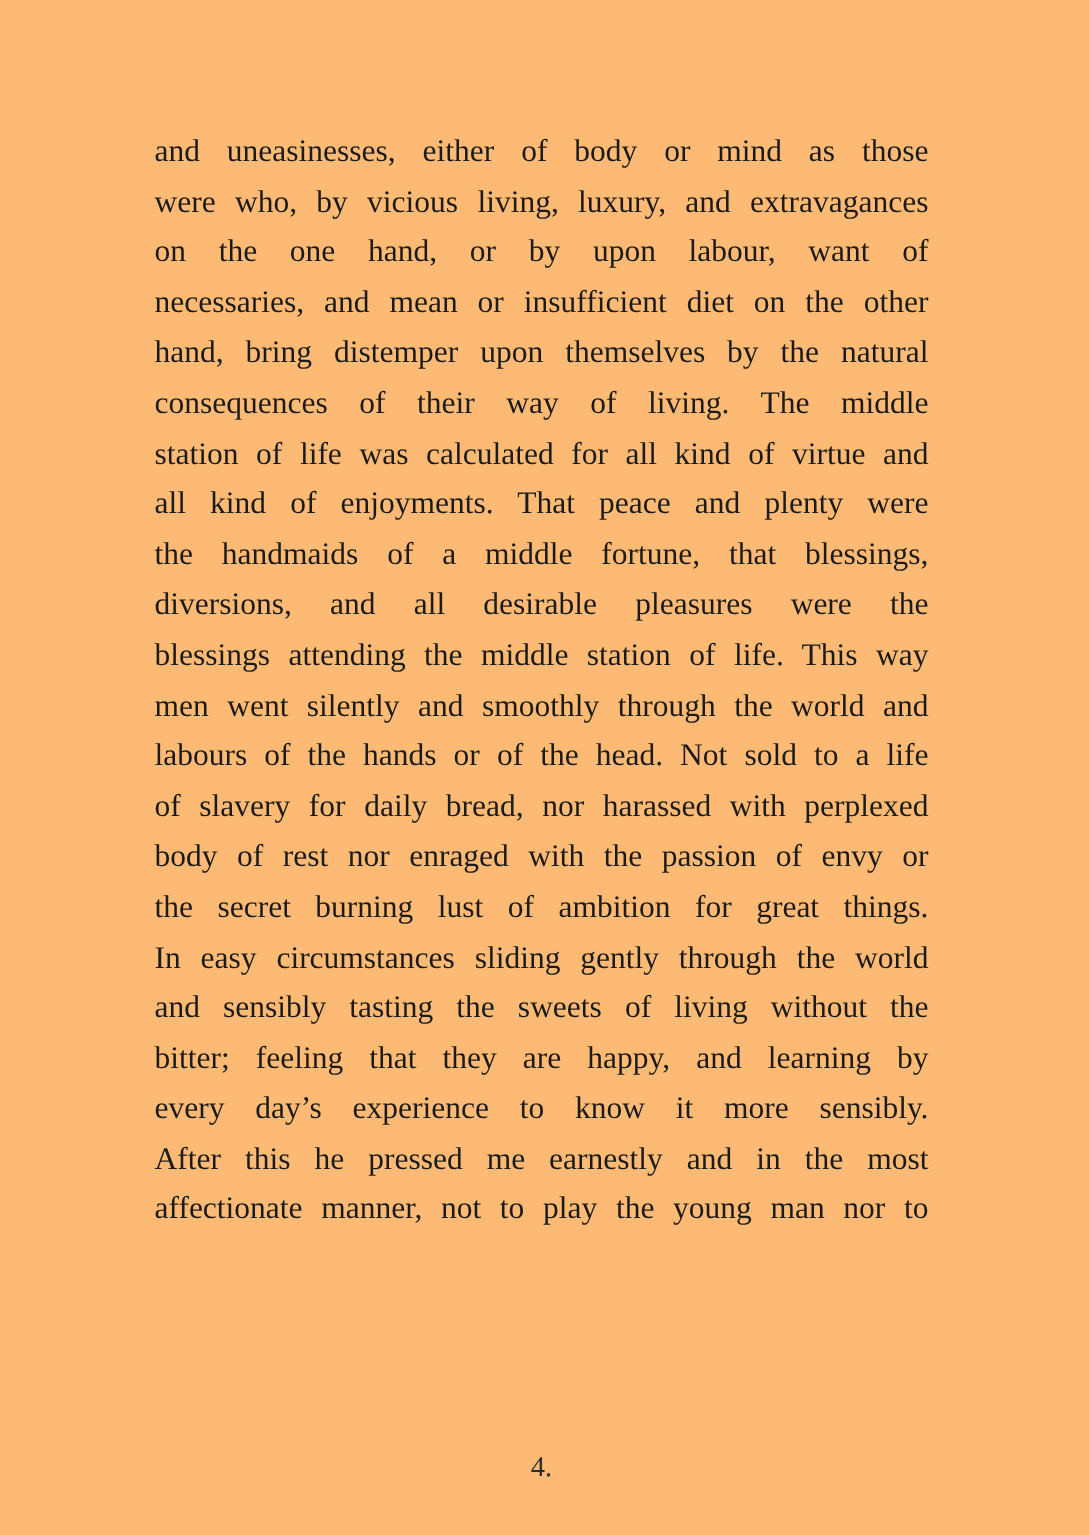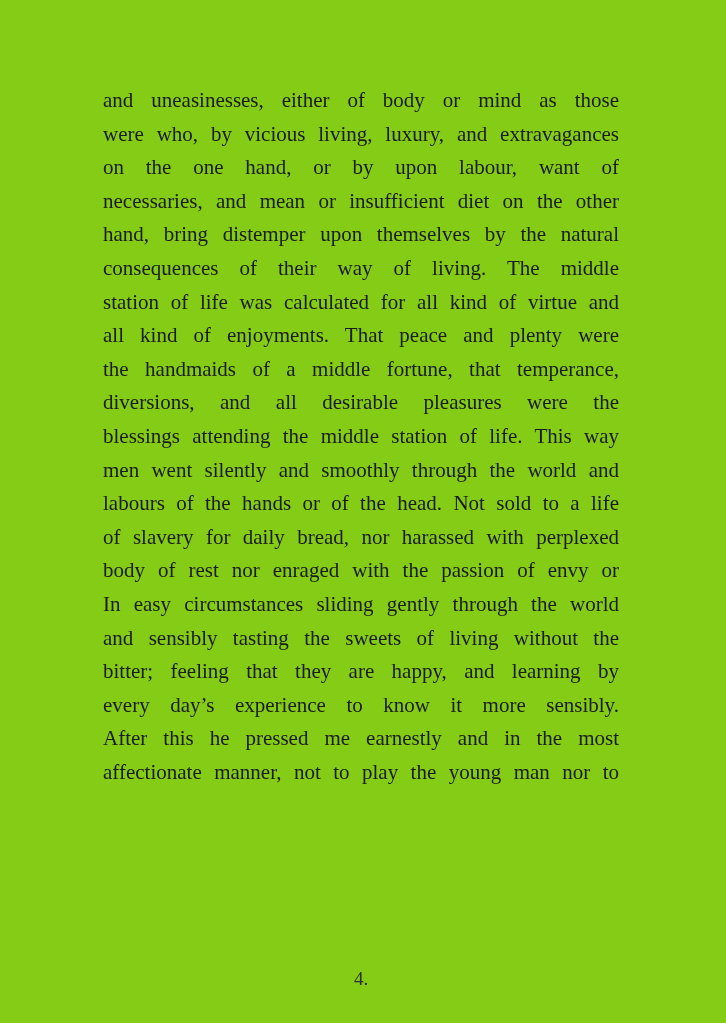--- a/index.html
+++ b/index.html
@@ -4,21 +4,21 @@
 <style>
   html, body {
     margin: 0;
     padding: 0;
     background: #ffffff;
   }
   .page {
     position: relative;
     width: 726px;
     height: 1023px;
-    background: #84cc16;
+    background: #fdba74;
     font-family: "Liberation Serif", serif;
     color: #1b1b1b;
     overflow: hidden;
   }
   .text-block {
     position: absolute;
     left: 103px;
     top: 84px;
     width: 516px;
   }
@@ -46,27 +46,28 @@
 <div class="page">
   <div class="text-block">
       <div class="line">and uneasinesses, either of body or mind as those</div>
       <div class="line">were who, by vicious living, luxury, and extravagances</div>
       <div class="line">on the one hand, or by upon labour, want of</div>
       <div class="line">necessaries, and mean or insufficient diet on the other</div>
       <div class="line">hand, bring distemper upon themselves by the natural</div>
       <div class="line">consequences of their way of living. The middle</div>
       <div class="line">station of life was calculated for all kind of virtue and</div>
       <div class="line">all kind of enjoyments. That peace and plenty were</div>
-      <div class="line">the handmaids of a middle fortune, that temperance,</div>
+      <div class="line">the handmaids of a middle fortune, that blessings,</div>
       <div class="line">diversions, and all desirable pleasures were the</div>
       <div class="line">blessings attending the middle station of life. This way</div>
       <div class="line">men went silently and smoothly through the world and</div>
       <div class="line">labours of the hands or of the head. Not sold to a life</div>
       <div class="line">of slavery for daily bread, nor harassed with perplexed</div>
       <div class="line">body of rest nor enraged with the passion of envy or</div>
+      <div class="line">the secret burning lust of ambition for great things.</div>
       <div class="line">In easy circumstances sliding gently through the world</div>
       <div class="line">and sensibly tasting the sweets of living without the</div>
       <div class="line">bitter; feeling that they are happy, and learning by</div>
       <div class="line">every day’s experience to know it more sensibly.</div>
       <div class="line">After this he pressed me earnestly and in the most</div>
       <div class="line">affectionate manner, not to play the young man nor to</div>
     </div>
   <div class="page-number">4.</div>
 </div>
 

